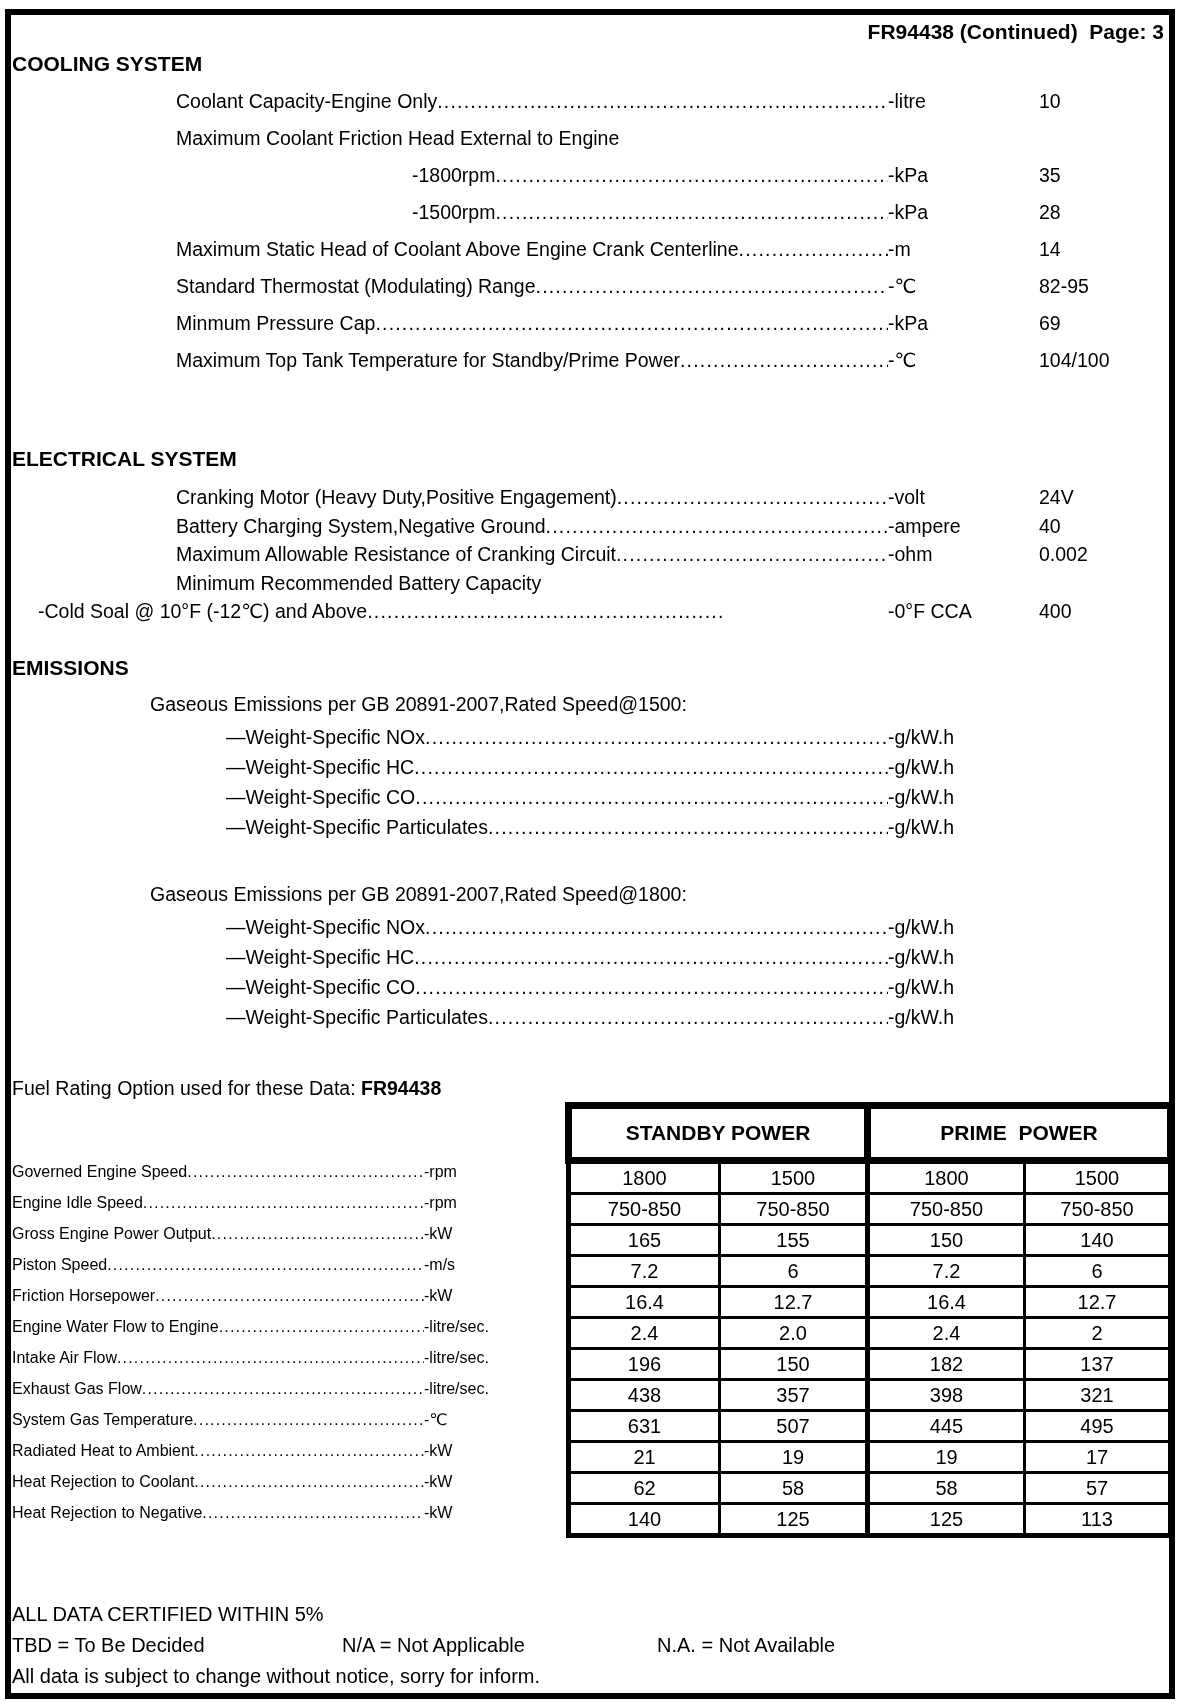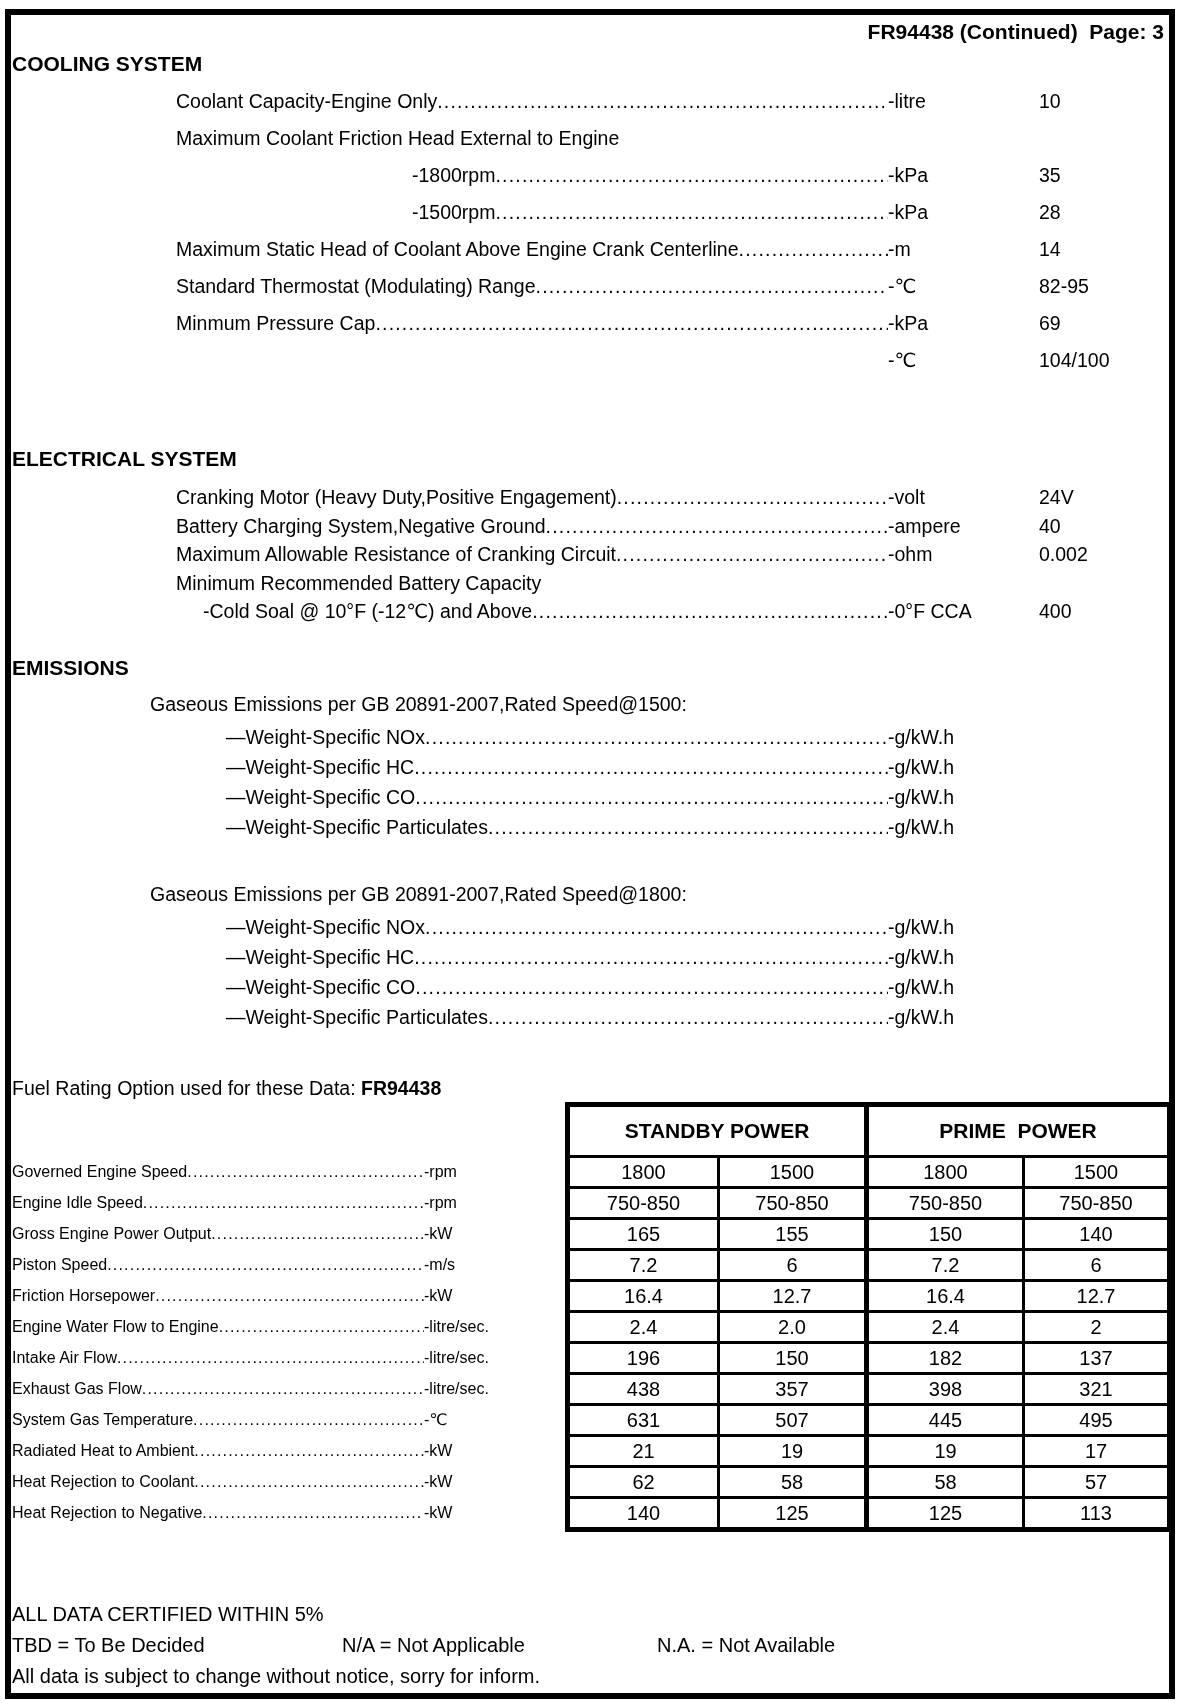--- a/index.html
+++ b/index.html
@@ -14,40 +14,40 @@
   .hdr-right{top:20px;right:16px;font-size:21px;font-weight:bold;white-space:pre;}
   .sec-title{left:12px;font-size:21px;font-weight:bold;white-space:nowrap;}
   .rows{left:12px;width:1156px;padding-left:26px;}
   .srow{position:relative;white-space:nowrap;font-size:19.5px;}
   .sec-cool .srow{height:37px;}
   .sec-elec .srow{height:28.5px;}
   .sec-emi .srow{height:30px;}
   .ldwrap{display:flex;align-items:baseline;overflow:hidden;}
   .ind1{margin-left:138px;width:712px;}
   .ind2{margin-left:374px;width:476px;}
-  .ind3{margin-left:165px;width:685px;justify-content:center;}
+  .ind3{width:685px;justify-content:center;}
   .ind4{margin-left:188px;width:662px;text-align:center;}
   .lbl{white-space:pre;}
   .dots{flex:1;overflow:hidden;white-space:nowrap;letter-spacing:1.2px;}
   .dots::after{content:"......................................................................................................................................................................";}
   .unit{position:absolute;left:850px;top:0;white-space:pre;}
   .val{position:absolute;left:1001px;top:0;white-space:pre;}
   .plain{display:inline-block;}
   .grp-head{left:150px;font-size:19.5px;white-space:nowrap;}
   .fuel{left:12px;top:1077px;font-size:19.5px;white-space:pre;}
   .fuel b{font-weight:bold;}
   
   .perf-labels{left:12px;top:1156px;width:540px;font-size:16px;}
   .lrow{height:31px;line-height:31px;display:flex;align-items:baseline;white-space:nowrap;}
   .lwrap{width:412px;display:flex;align-items:baseline;overflow:hidden;}
   .lunit{white-space:pre;}
   
   table.perf{position:absolute;left:565px;top:1102px;border-collapse:collapse;
     table-layout:fixed;border:5px solid #000;}
-  table.perf th{border:3px solid #000000;height:46px;font-size:21px;font-weight:bold;
+  table.perf th{border:7px solid #000000;height:46px;font-size:21px;font-weight:bold;
     text-align:center;white-space:pre;}
   table.perf td{border:3px solid #000;height:28px;font-size:20px;text-align:center;
     white-space:nowrap;padding:0;line-height:28px;}
   .cmid{border-left-width:5px !important;}
   
   .foot{left:12px;font-size:20px;white-space:nowrap;}
   .legend{left:12px;top:1634px;width:1150px;height:24px;font-size:20px;}
   .legend span{position:absolute;top:0;white-space:nowrap;}
   .lg0{left:0px;} .lg1{left:330px;} .lg2{left:645px;}
 </style>
@@ -105,20 +105,24 @@
   </div>
   <div class="srow">
     <div class="ldwrap ind1">
         <span class="lbl">Minmum Pressure Cap</span>
         <span class="dots"></span>
       </div>
     <span class="unit">-kPa</span>
     <span class="val">69</span>
   </div>
   <div class="srow">
+    <div class="ldwrap ind1">
+        <span class="lbl">Maximum Top Tank Temperature for Standby/Prime Power</span>
+        <span class="dots"></span>
+      </div>
     <span class="unit">-℃</span>
     <span class="val">104/100</span>
   </div>
 </div>
 
 <div class="abs sec-title" style="top:447px">ELECTRICAL SYSTEM</div>
 <div class="abs rows sec-elec" style="top:486px">
   <div class="srow">
     <div class="ldwrap ind1">
         <span class="lbl">Cranking Motor (Heavy Duty,Positive Engagement)</span>

